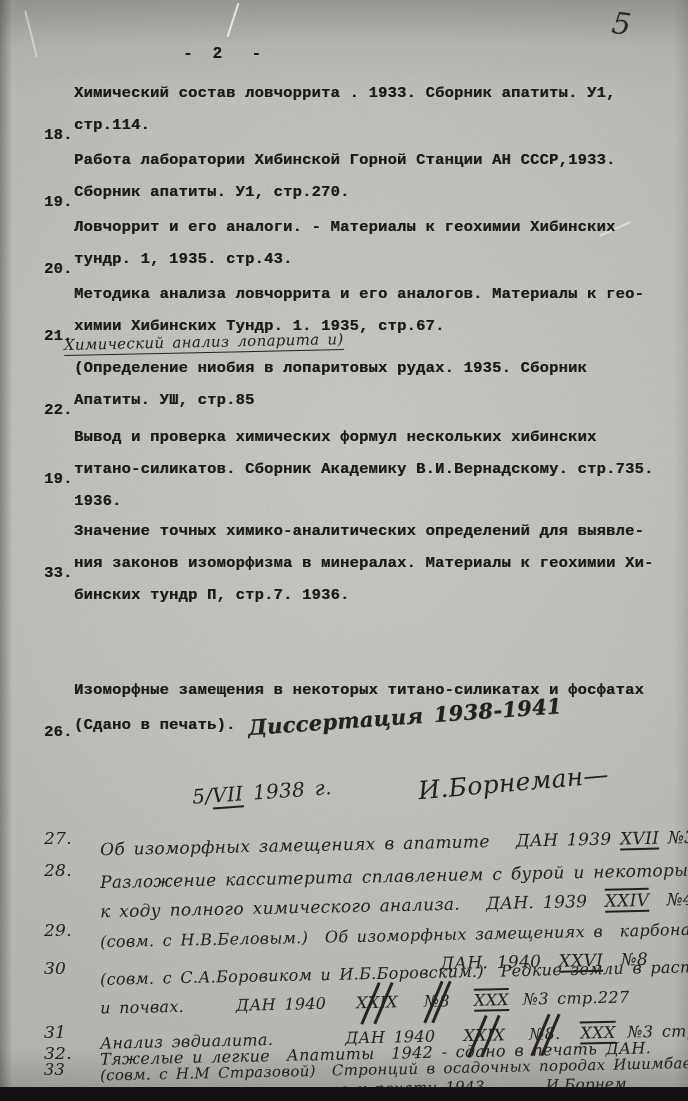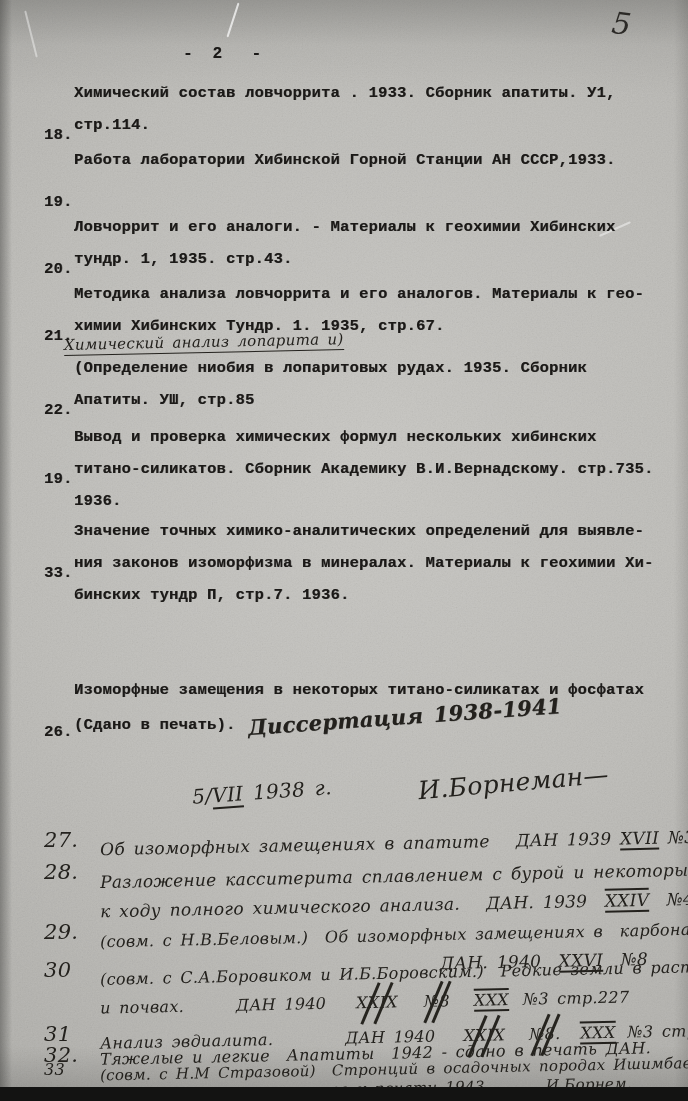--- a/index.html
+++ b/index.html
@@ -21,21 +21,21 @@
        font-size:15.5px;line-height:32px;color:#1b1917;white-space:pre;letter-spacing:.2px;
        text-shadow:.4px .4px .6px rgba(10,10,10,.5);}
   .titem{position:absolute;left:44px;width:630px;}
   .tnum{position:absolute;left:0;top:0;margin-top:42px;}
   .tlines{margin-left:30px;}
 
   
   .hand{font-family:"DejaVu Serif",serif;font-style:italic;color:#23211d;white-space:pre;
         letter-spacing:.3px;word-spacing:3px;}
   .hitem{position:absolute;left:44px;width:640px;}
-  .hnum{position:absolute;left:0;top:0;font-size:21px;}
+  .hnum{position:absolute;left:0;top:0;font-size:17px;}
   .hlines{margin-left:56px;}
   .hln{line-height:30px;font-size:17px;}
   .sm .hln{font-size:15px;line-height:17px;}
   .u{border-bottom:2px solid currentColor;}
   .o{border-top:2px solid currentColor;}
   .xo{position:relative;display:inline-block;}
   .xo::before,.xo::after{content:"";position:absolute;width:2.5px;height:150%;top:-25%;
         background:#26241f;}
   .xo::before{left:30%;transform:rotate(24deg);}
   .xo::after{left:62%;transform:rotate(24deg);}
@@ -75,20 +75,21 @@
     <span class="tln tnum">18.</span>
     <div class="tlines">
         <div class="tln">Химический состав ловчоррита . 1933. Сборник апатиты. У1,</div>
         <div class="tln">стр.114.</div>
       </div>
   </div>
   <div class="titem" style="top:144px">
     <span class="tln tnum">19.</span>
     <div class="tlines">
         <div class="tln">Работа лаборатории Хибинской Горной Станции АН СССР,1933.</div>
+        <div class="tln">Сборник апатиты. У1, стр.270.</div>
       </div>
   </div>
   <div class="titem" style="top:211px">
     <span class="tln tnum">20.</span>
     <div class="tlines">
         <div class="tln">Ловчоррит и его аналоги. - Материалы к геохимии Хибинских</div>
         <div class="tln">тундр. 1, 1935. стр.43.</div>
       </div>
   </div>
   <div class="titem" style="top:278px">

